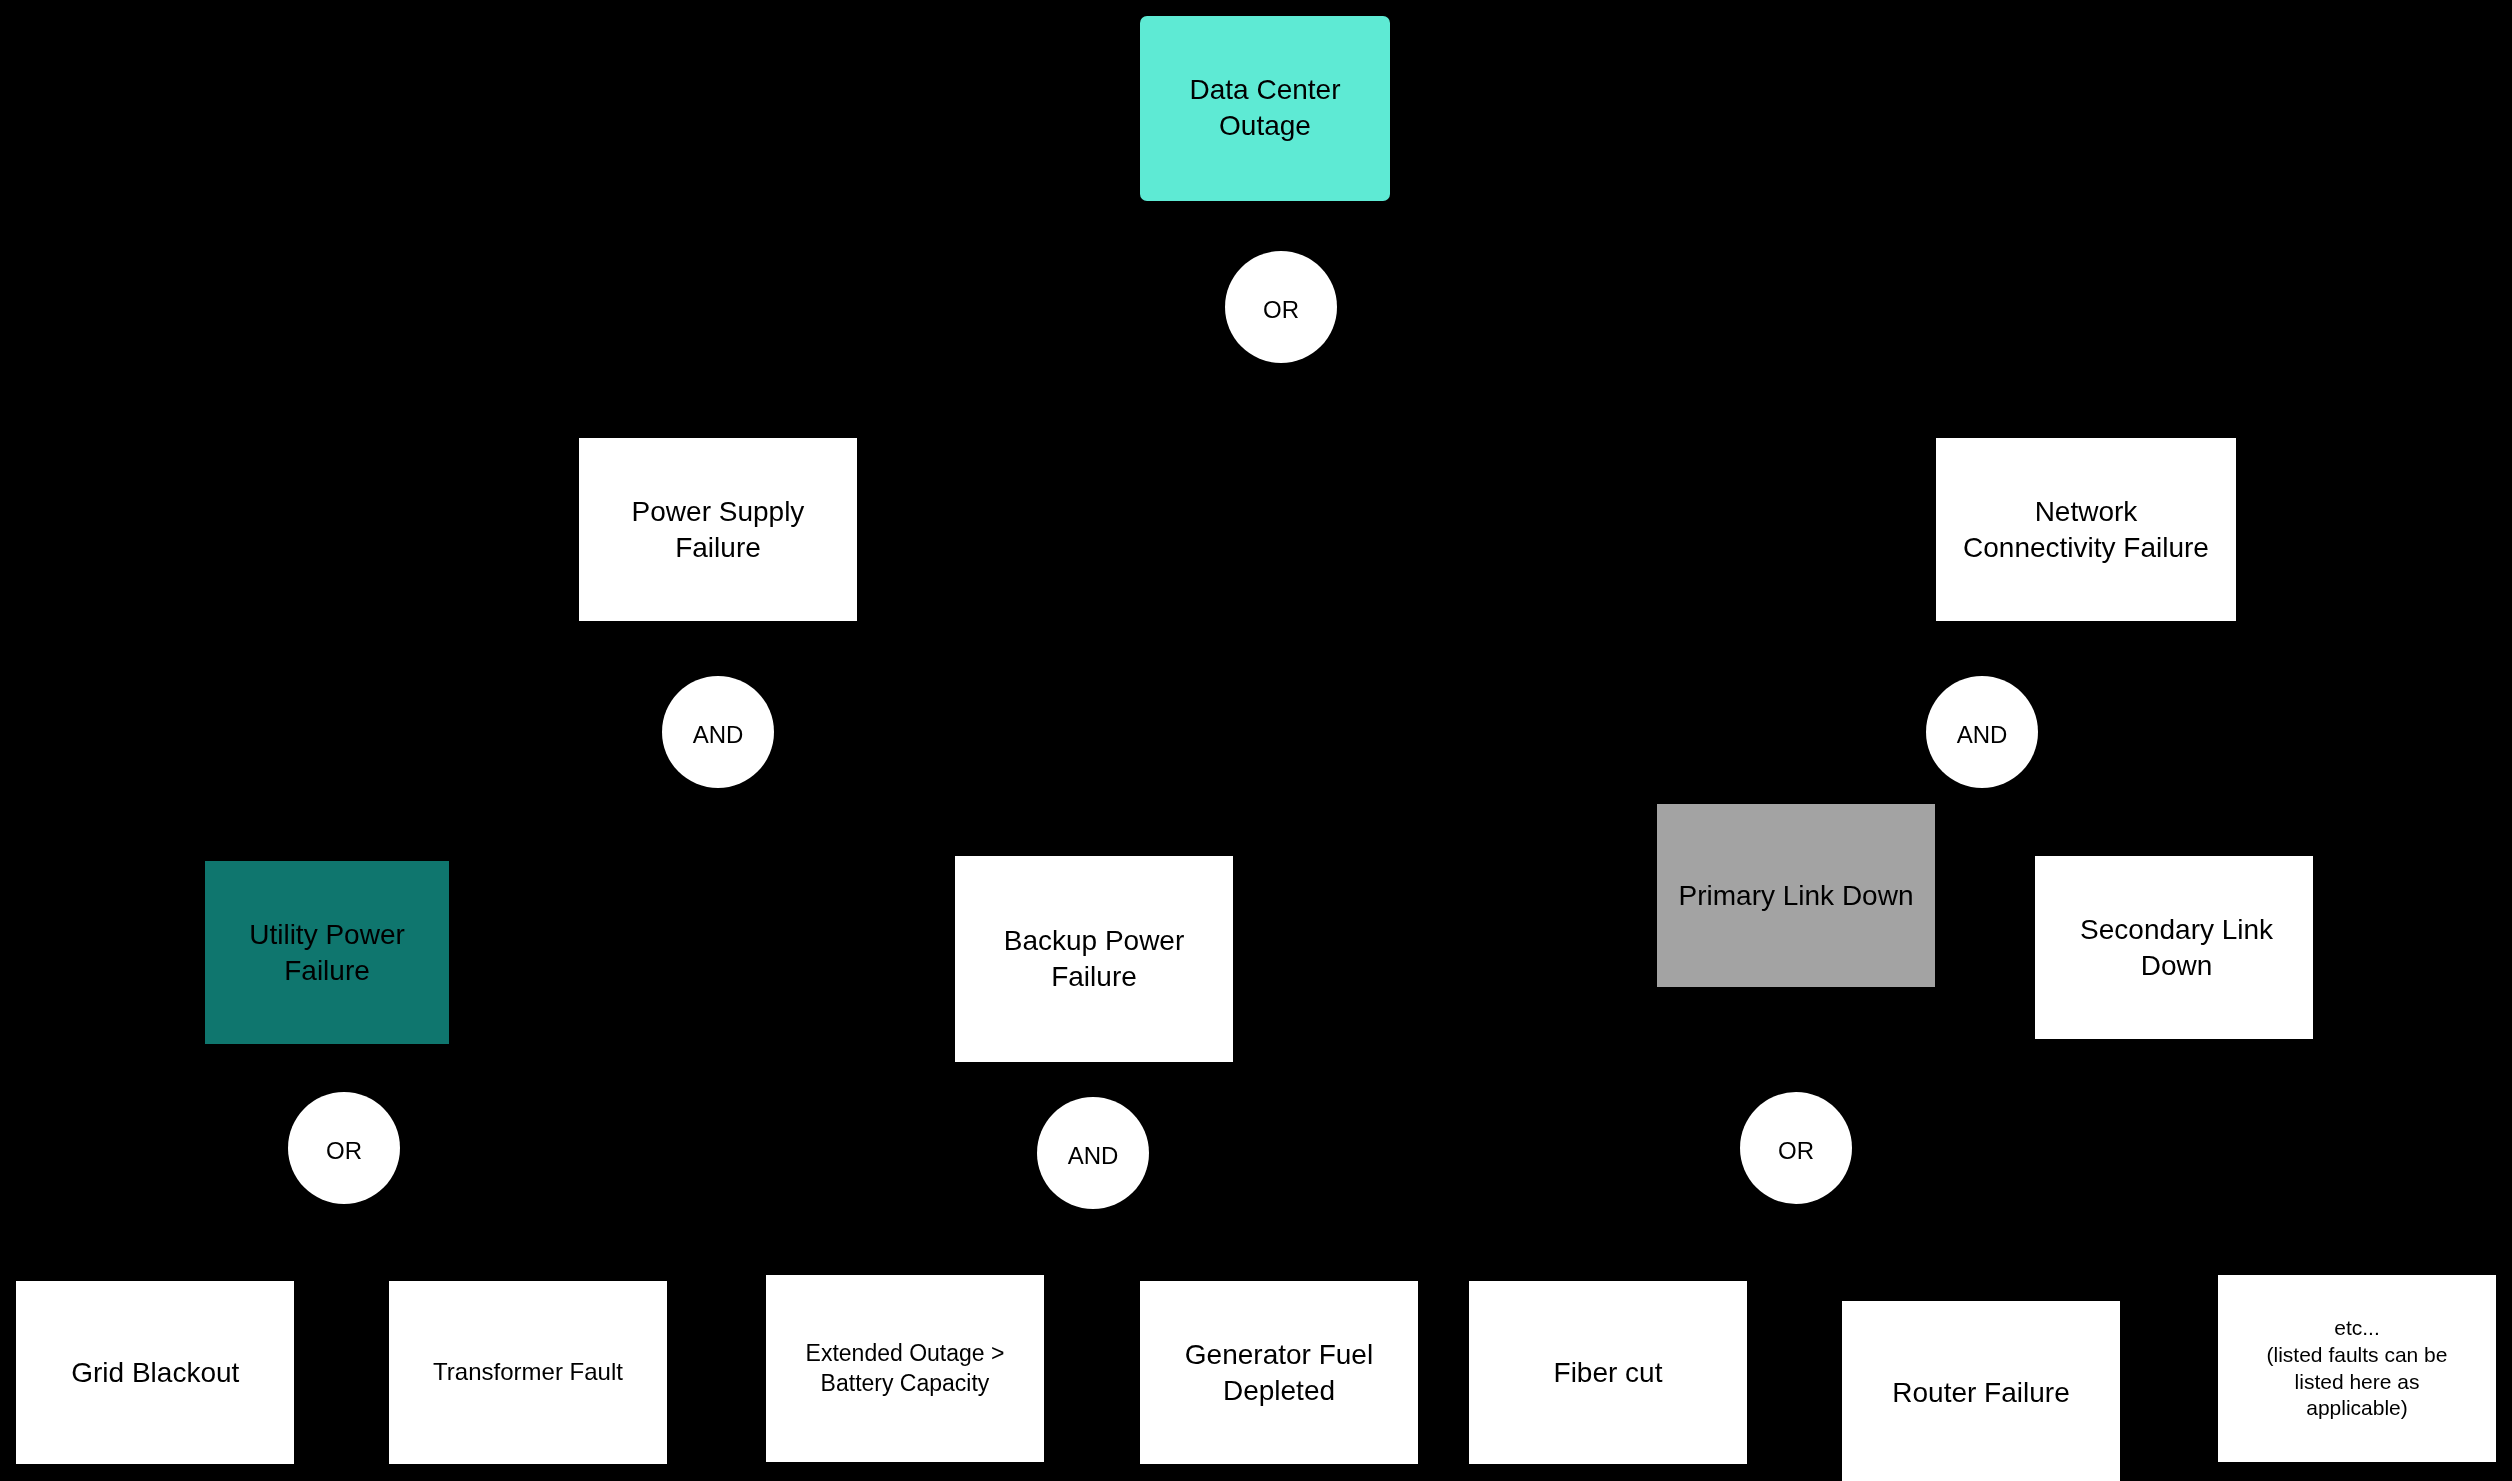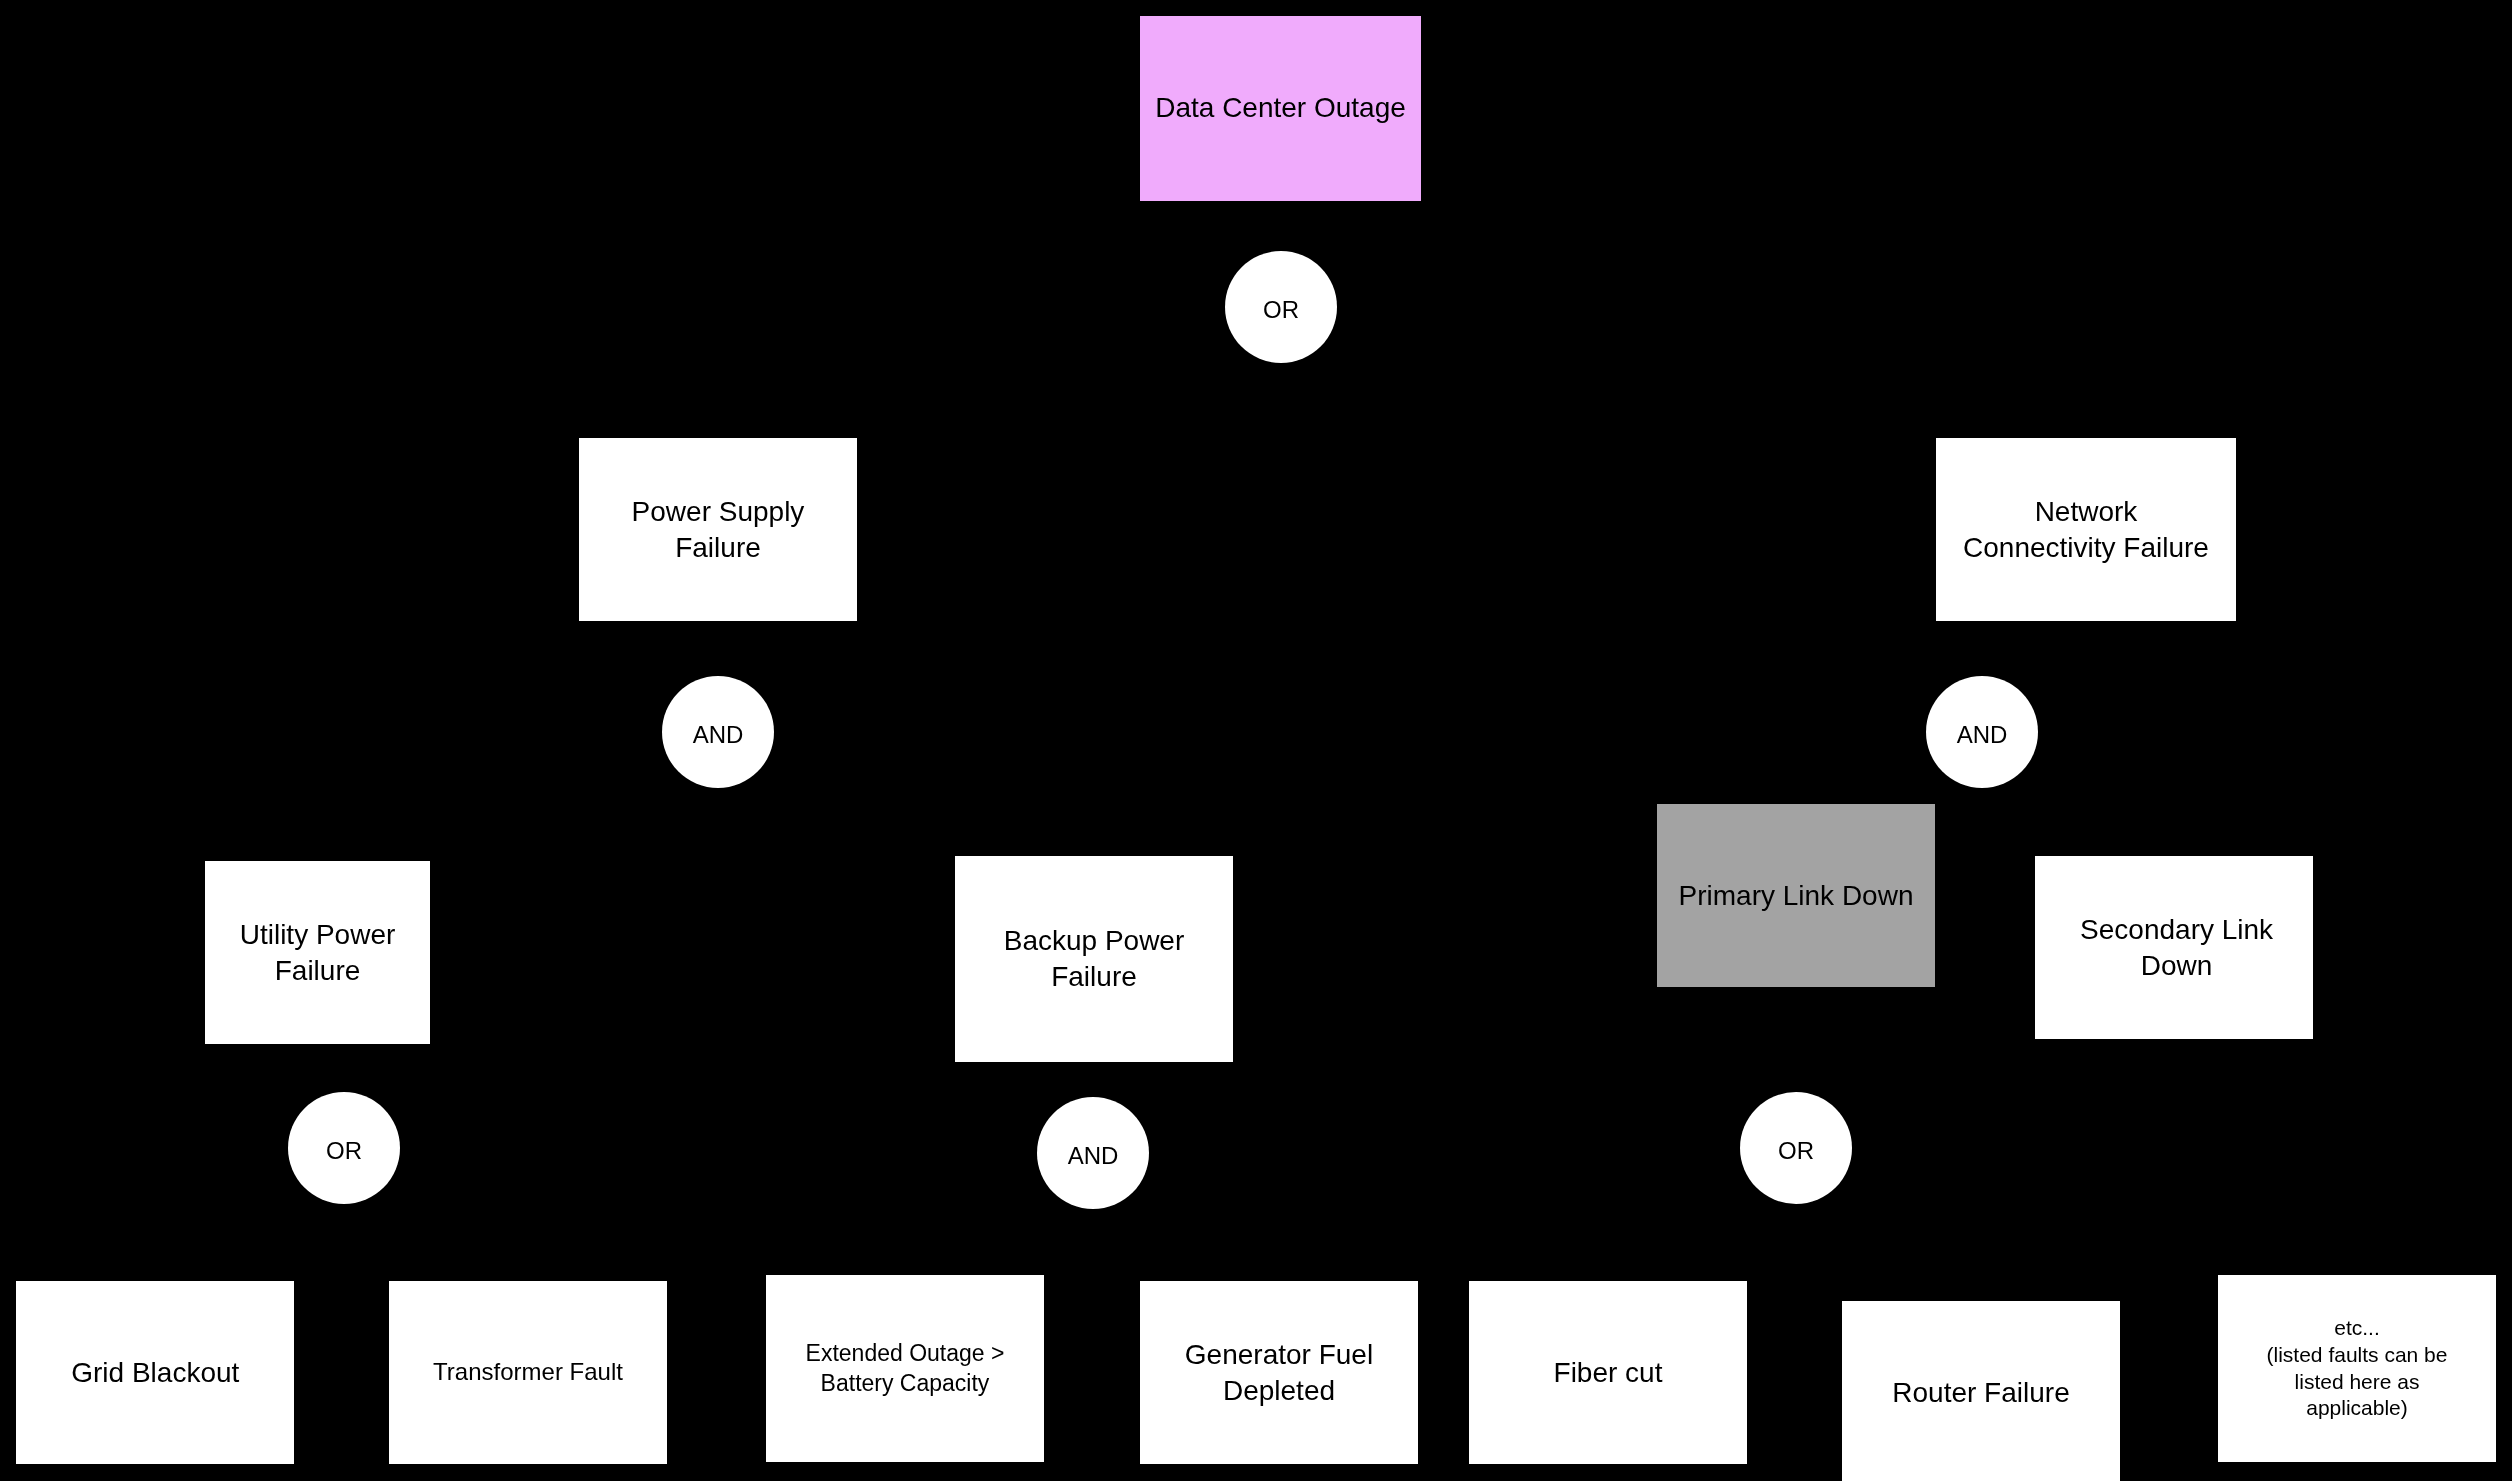--- a/index.html
+++ b/index.html
@@ -79,26 +79,26 @@
       <div class="connector" style="left: 903px; top: 1242px; width: 377px; height: 3.8px;"></div>
       <div class="connector" style="left: 903px; top: 1242px; width: 3.8px; height: 35px;"></div>
       <div class="connector" style="left: 1276px; top: 1242px; width: 3.8px; height: 39px;"></div>
       <div class="connector" style="left: 1794px; top: 1040px; width: 3.8px; height: 52px;"></div>
       <div class="connector" style="left: 1794px; top: 1204px; width: 3.8px; height: 40px;"></div>
       <div class="connector" style="left: 1606px; top: 1242px; width: 377px; height: 3.8px;"></div>
       <div class="connector" style="left: 1606px; top: 1242px; width: 3.8px; height: 39px;"></div>
       <div class="connector" style="left: 1979px; top: 1242px; width: 3.8px; height: 39px;"></div>
     </div>
   <div id="node-layer">
-      <div class="node-box" style="left: 1140px; top: 15.7px; width: 281px; height: 185px; font-size: 28px; background: #f0abfc; color: rgb(0, 0, 0);">Data Center Outage</div>
+      <div class="node-box" style="left: 1140px; top: 15.7px; width: 250px; height: 185px; font-size: 28px; background: #5eead4; color: rgb(0, 0, 0); border-radius: 7px;">Data Center Outage</div>
       <div class="node-box" style="left: 579px; top: 438px; width: 278px; height: 183px; font-size: 28px; background: rgb(255, 255, 255); color: rgb(0, 0, 0);">Power Supply
 Failure</div>
       <div class="node-box" style="left: 1936px; top: 438px; width: 300px; height: 183px; font-size: 28px; background: rgb(255, 255, 255); color: rgb(0, 0, 0);">Network
 Connectivity Failure</div>
-      <div class="node-box" style="left: 205px; top: 861px; width: 225px; height: 183px; font-size: 28px; background: #ffffff; color: rgb(0, 0, 0);">Utility Power Failure</div>
+      <div class="node-box" style="left: 205px; top: 861px; width: 244px; height: 183px; font-size: 28px; background: #0f766e; color: rgb(0, 0, 0);">Utility Power Failure</div>
       <div class="node-box" style="left: 955px; top: 856px; width: 278px; height: 206px; font-size: 28px; background: rgb(255, 255, 255); color: rgb(0, 0, 0);">Backup Power
 Failure</div>
       <div class="node-box" style="left: 1657px; top: 804px; width: 278px; height: 183px; font-size: 28px; background: #a3a3a3; color: rgb(0, 0, 0);">Primary Link Down</div>
       <div class="node-box" style="left: 2035px; top: 856px; width: 278px; height: 183px; font-size: 28px; background: rgb(255, 255, 255); color: rgb(0, 0, 0); padding-left: 14px;">Secondary Link
 Down</div>
       <div class="node-box" style="left: 16.3px; top: 1281px; width: 278px; height: 183px; font-size: 28px; background: rgb(255, 255, 255); color: rgb(0, 0, 0);">Grid Blackout</div>
       <div class="node-box" style="left: 389px; top: 1281px; width: 278px; height: 183px; font-size: 24px; background: rgb(255, 255, 255); color: rgb(0, 0, 0);">Transformer Fault</div>
       <div class="node-box" style="left: 766px; top: 1275px; width: 278px; height: 187px; font-size: 23px; background: rgb(255, 255, 255); color: rgb(0, 0, 0);">Extended Outage &gt;
 Battery Capacity</div>
       <div class="node-box" style="left: 1140px; top: 1281px; width: 278px; height: 183px; font-size: 28px; background: rgb(255, 255, 255); color: rgb(0, 0, 0);">Generator Fuel

